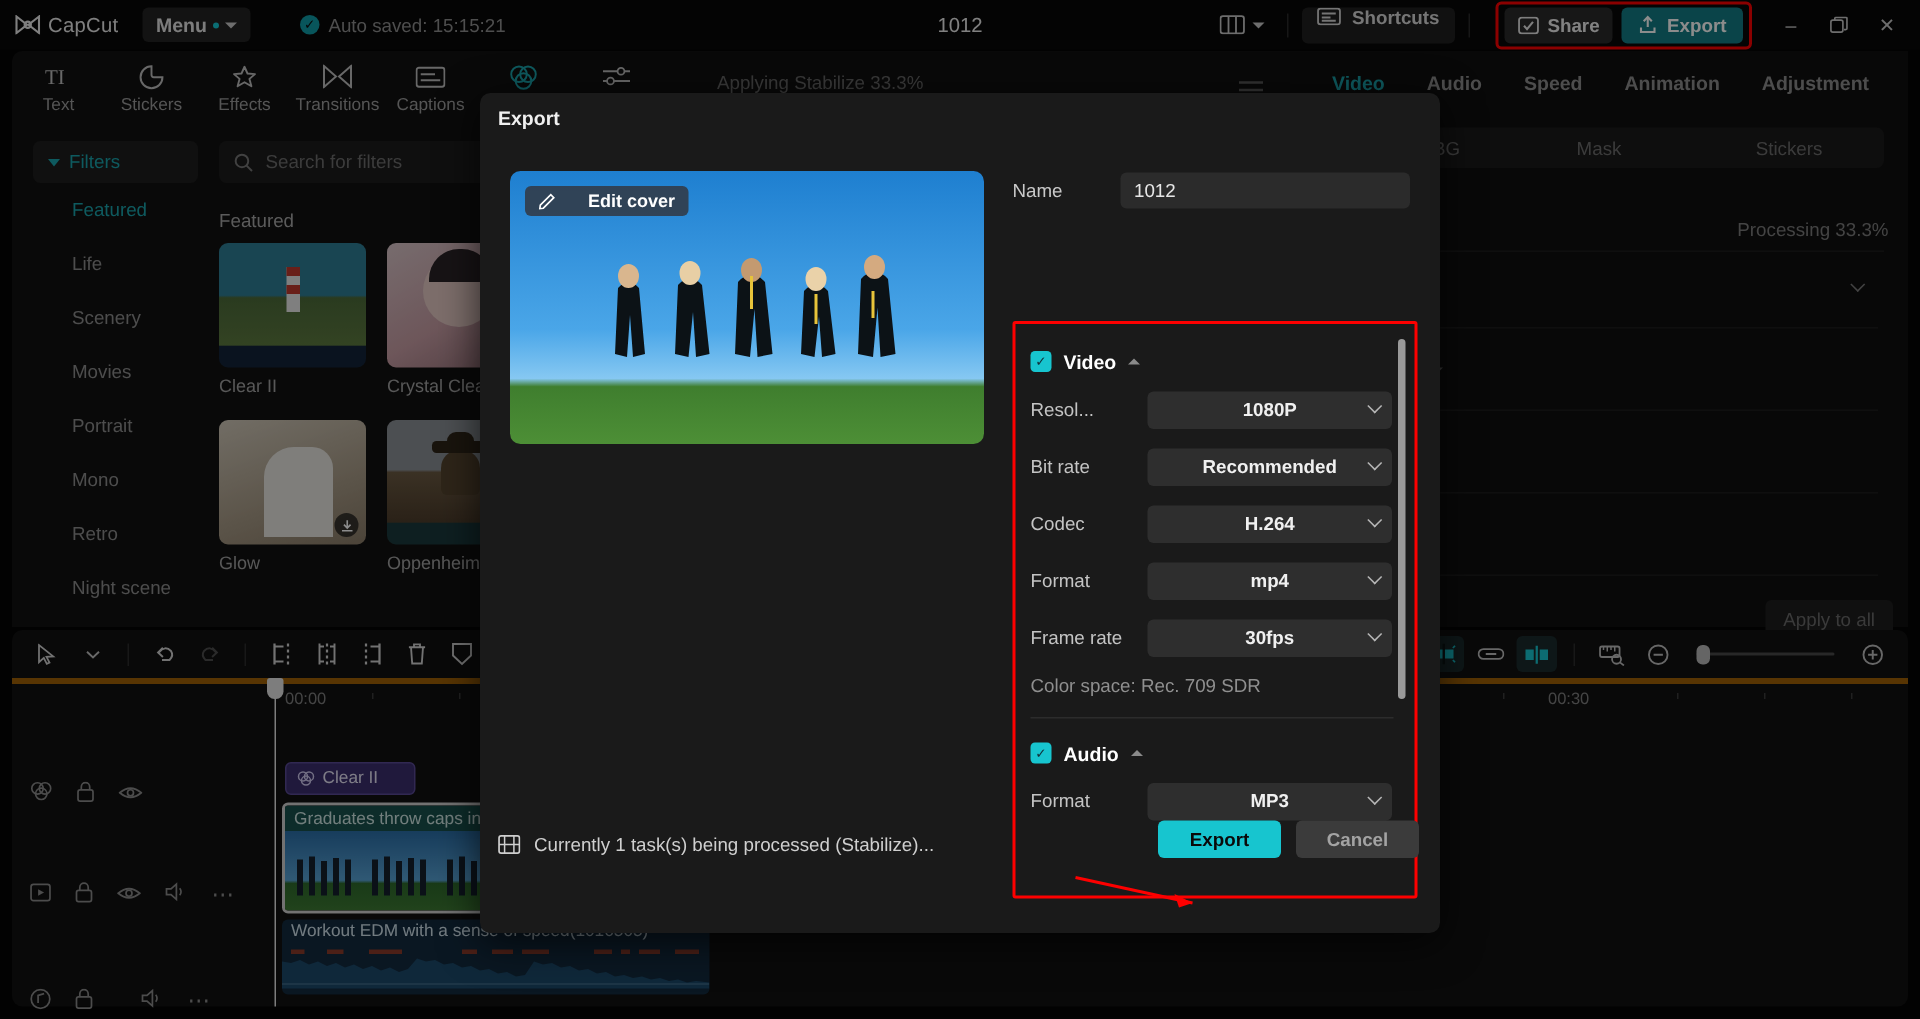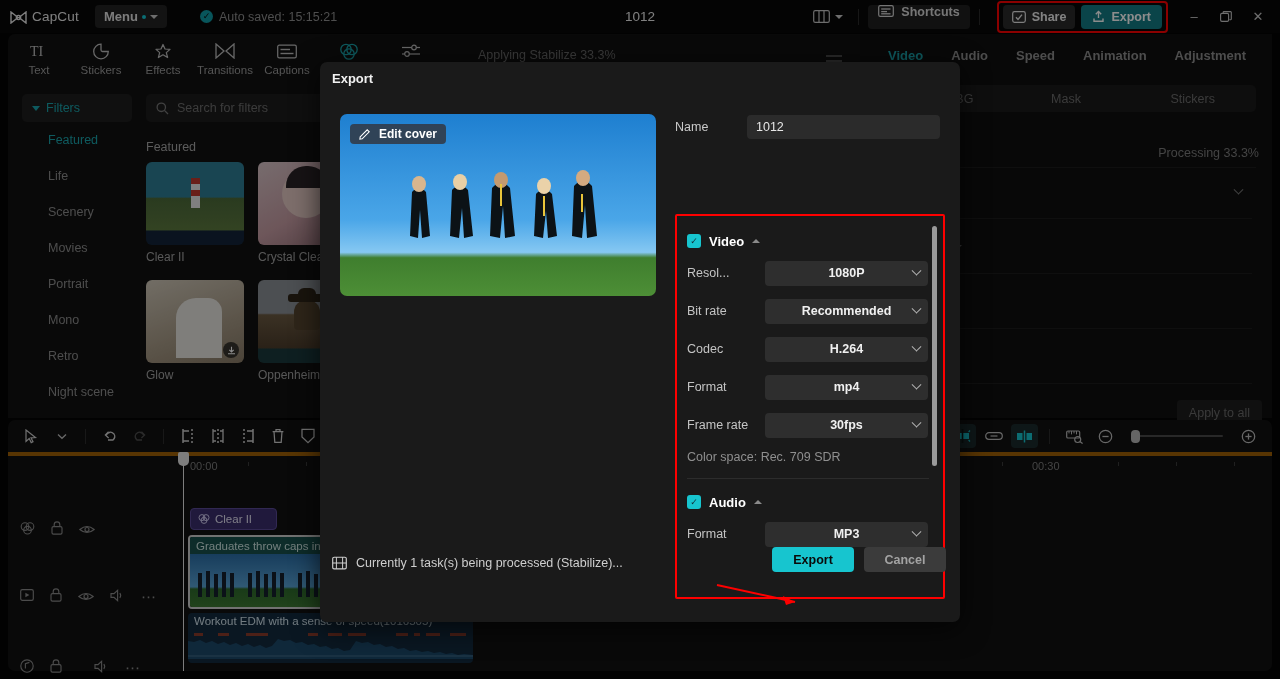--- a/index.html
+++ b/index.html
@@ -243,21 +243,21 @@
     font-size: 13px; color: #f0f0f0; font-weight: bold;
   }
   .modal-body { position: relative; height: 490px; }
   .preview {
     position: absolute; left: 20px; top: 20px; width: 316px; height: 182px;
     border-radius: 7px; overflow: hidden;
   }
   .edit-cover {
     position: absolute; left: 10px; top: 10px; height: 20px; padding: 0 9px;
     border-radius: 4px; background: rgba(50,56,66,.86);
-    display: flex; align-items: center; gap: 8px;
+    display: flex; align-items: center; gap: 21px;
     font-size: 12px; color: #fff; font-weight: bold;
   }
   .form-col { position: absolute; left: 355px; top: 16px; width: 265px; }
   .frow { display: flex; align-items: center; height: 34px; }
   .flabel { width: 72px; font-size: 12.5px; color: #c9c9c9; }
   .ftext {
     flex: 1; height: 24px; border-radius: 4px; background: #2b2b2b;
     display: flex; align-items: center; padding-left: 9px;
     font-size: 12.5px; color: #e6e6e6;
   }

